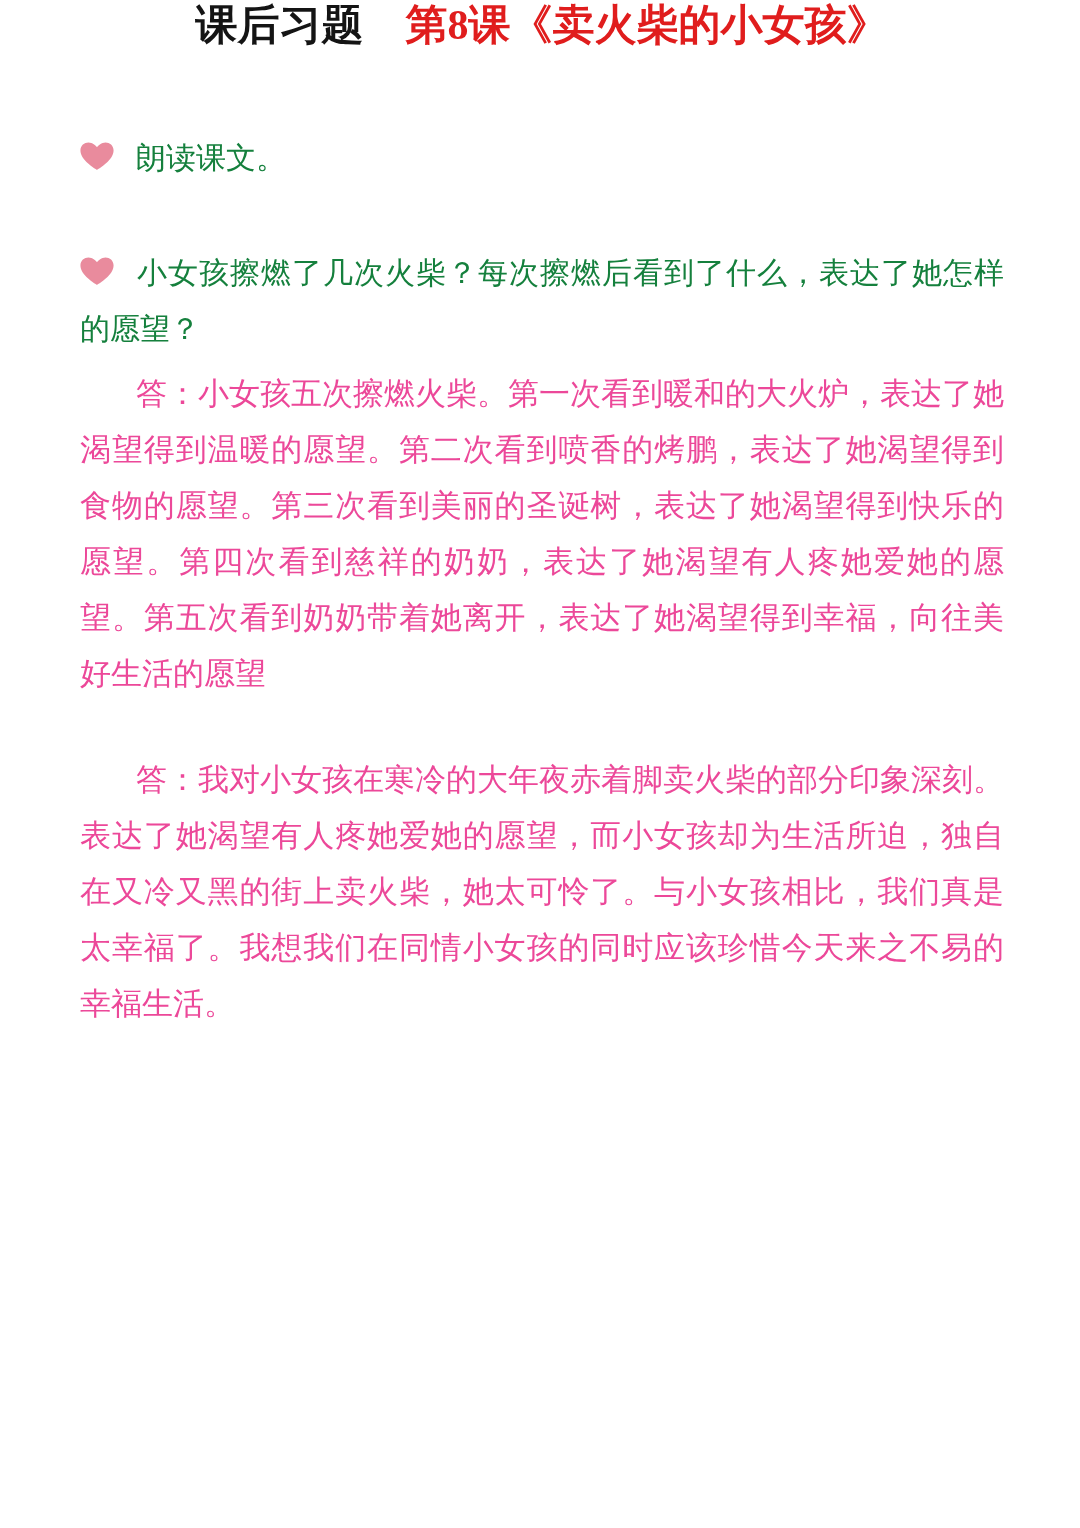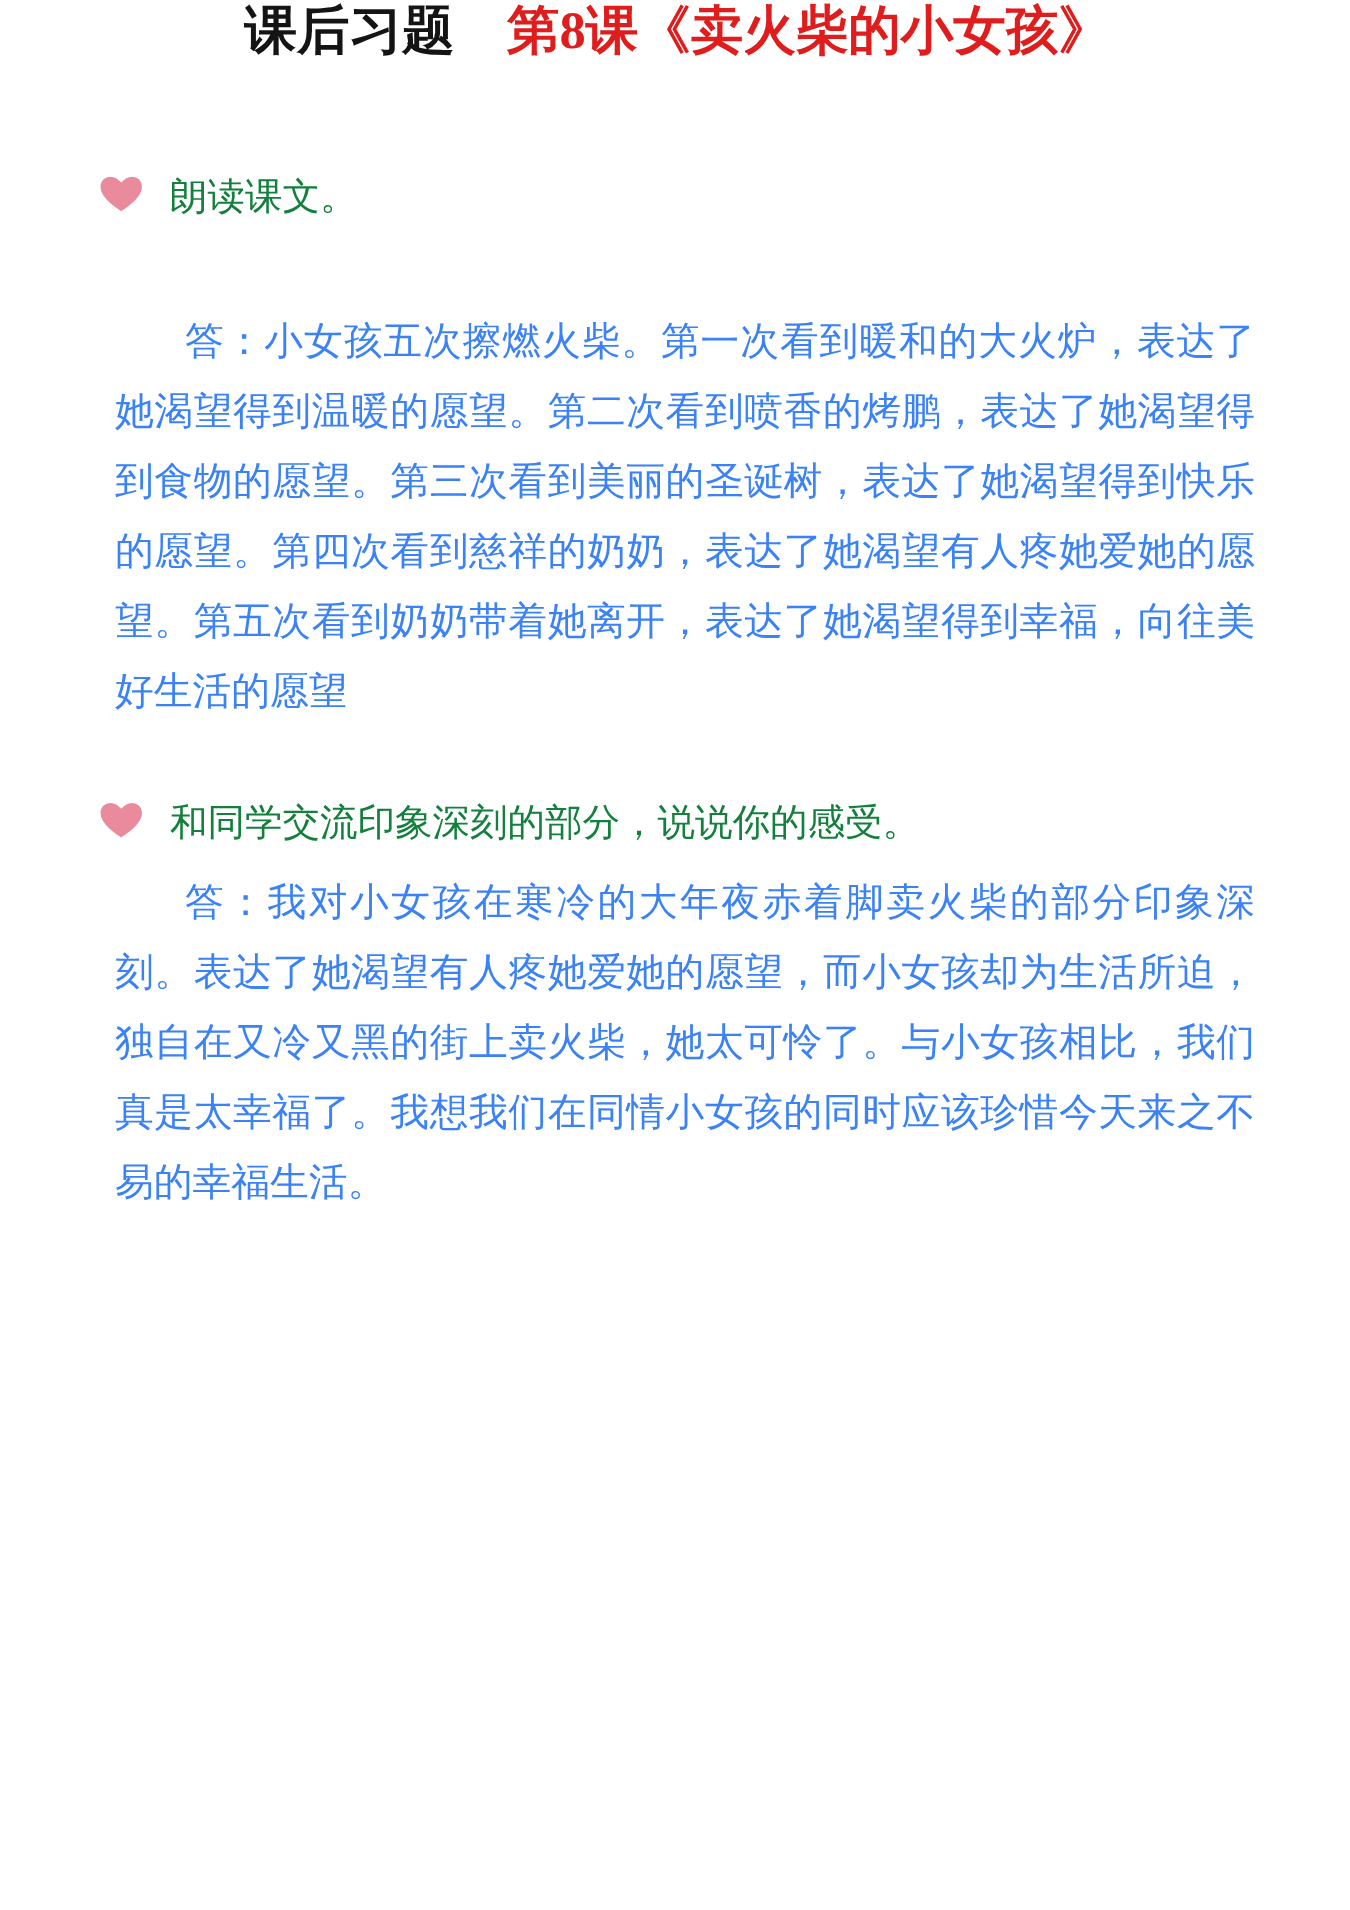--- a/index.html
+++ b/index.html
@@ -40,23 +40,22 @@
     margin-right: 22px;
     vertical-align: -3px;
   }
   .heart svg { display: block; width: 100%; height: 100%; }
 
   .answer {
     font-size: 31px;
     line-height: 56px;
     text-align: justify;
     text-indent: 56px;
-    color: #3b82f6;
+    color: #ec4899;
     font-family: "DejaVu Serif", "Liberation Serif", serif;
-    margin-left: 12px;
   }
 
   .sec-1 { margin-top: 80px; }
   .sec-2 { margin-top: 59px; }
   .sec-2 .answer { margin-top: 8px; }
   .sec-3 { margin-top: 50px; }
   .sec-3 .answer { margin-top: 7px; }
 </style>
 </head>
 <body>
@@ -71,27 +70,27 @@
     <p class="question">
       <span class="heart">
         <svg viewBox="0 0 32 28" xmlns="http://www.w3.org/2000/svg">
           <path d="M16 27 C14 25.5 0 17.5 0 8.2 C0 3.2 3.8 0.4 7.8 0.4 C11.6 0.4 14.8 3.4 16 5 C17.2 3.4 20.4 0.4 24.2 0.4 C28.2 0.4 32 3.2 32 8.2 C32 17.5 18 25.5 16 27 Z" fill="#e98b9d"></path>
         </svg>
       </span><span>朗读课文。</span>
     </p>
   </section>
 
   <section class="sec sec-2">
-    <p class="answer">答：小女孩五次擦燃火柴。第一次看到暖和的大火炉，表达了她渴望得到温暖的愿望。第二次看到喷香的烤鹏，表达了她渴望得到食物的愿望。第三次看到美丽的圣诞树，表达了她渴望得到快乐的愿望。第四次看到慈祥的奶奶，表达了她渴望有人疼她爱她的愿望。第五次看到奶奶带着她离开，表达了她渴望得到幸福，向往美好生活的愿望</p>
-  </section>
-
-  <section class="sec sec-3">
     <p class="question">
       <span class="heart">
         <svg viewBox="0 0 32 28" xmlns="http://www.w3.org/2000/svg">
           <path d="M16 27 C14 25.5 0 17.5 0 8.2 C0 3.2 3.8 0.4 7.8 0.4 C11.6 0.4 14.8 3.4 16 5 C17.2 3.4 20.4 0.4 24.2 0.4 C28.2 0.4 32 3.2 32 8.2 C32 17.5 18 25.5 16 27 Z" fill="#e98b9d"></path>
         </svg>
-      </span><span>和同学交流印象深刻的部分，说说你的感受。</span>
+      </span><span>小女孩擦燃了几次火柴？每次擦燃后看到了什么，表达了她怎样的愿望？</span>
     </p>
+    <p class="answer">答：小女孩五次擦燃火柴。第一次看到暖和的大火炉，表达了她渴望得到温暖的愿望。第二次看到喷香的烤鹏，表达了她渴望得到食物的愿望。第三次看到美丽的圣诞树，表达了她渴望得到快乐的愿望。第四次看到慈祥的奶奶，表达了她渴望有人疼她爱她的愿望。第五次看到奶奶带着她离开，表达了她渴望得到幸福，向往美好生活的愿望</p>
+  </section>
+
+  <section class="sec sec-3">
     <p class="answer">答：我对小女孩在寒冷的大年夜赤着脚卖火柴的部分印象深刻。表达了她渴望有人疼她爱她的愿望，而小女孩却为生活所迫，独自在又冷又黑的街上卖火柴，她太可怜了。与小女孩相比，我们真是太幸福了。我想我们在同情小女孩的同时应该珍惜今天来之不易的幸福生活。</p>
   </section>
 
 </div>
 
 </body></html>

